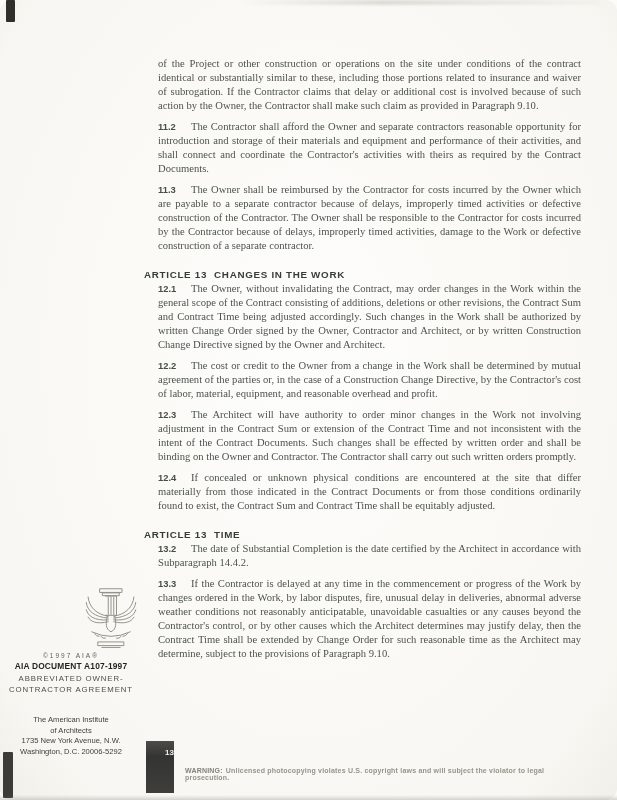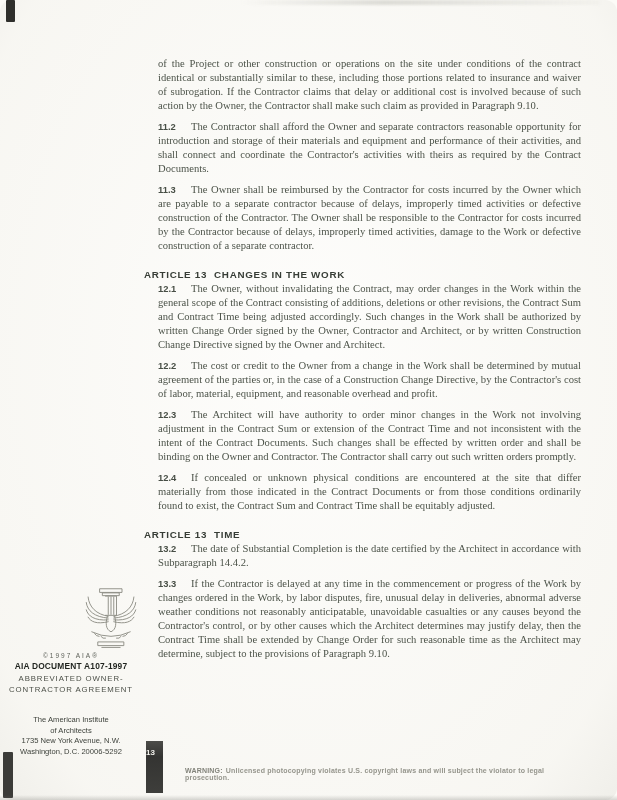--- a/index.html
+++ b/index.html
@@ -51,23 +51,23 @@
     text-align:center;font-family:"Liberation Sans", sans-serif;color:#42463f;
   }
   .copyright-line{font-size:6.5px;letter-spacing:2px;color:#5b5f57;display:block;}
   .doc-number{font-size:8.4px;font-weight:bold;color:#1f231e;display:block;margin-top:2px;letter-spacing:0.2px;}
   .doc-title{font-size:7.8px;letter-spacing:0.9px;color:#4a4e46;display:block;margin-top:2px;line-height:11px;}
   .org-block{display:block;margin-top:20px;font-size:7.6px;line-height:10.5px;color:#3c403a;}
   .org-line{display:block;}
 
   
   .pagenum-bar{
-    position:absolute;left:146px;top:741px;width:17px;height:52px;
+    position:absolute;left:146px;top:741px;width:28px;height:52px;
     background:linear-gradient(to bottom,#4c4c49,#343432 30%,#3e3e3b);
-    text-align:left;
+    text-align:right;
   }
   .pagenum-bar span{
     display:inline-block;margin-top:4px;
     font-family:"Liberation Sans", sans-serif;
     font-weight:bold;font-size:8px;color:#f2f1ec;
   }
   .warning-line{
     position:absolute;left:185px;top:767px;width:390px;
     font-family:"Liberation Sans", sans-serif;
     font-size:7px;font-weight:bold;letter-spacing:0.2px;color:#95958c;

